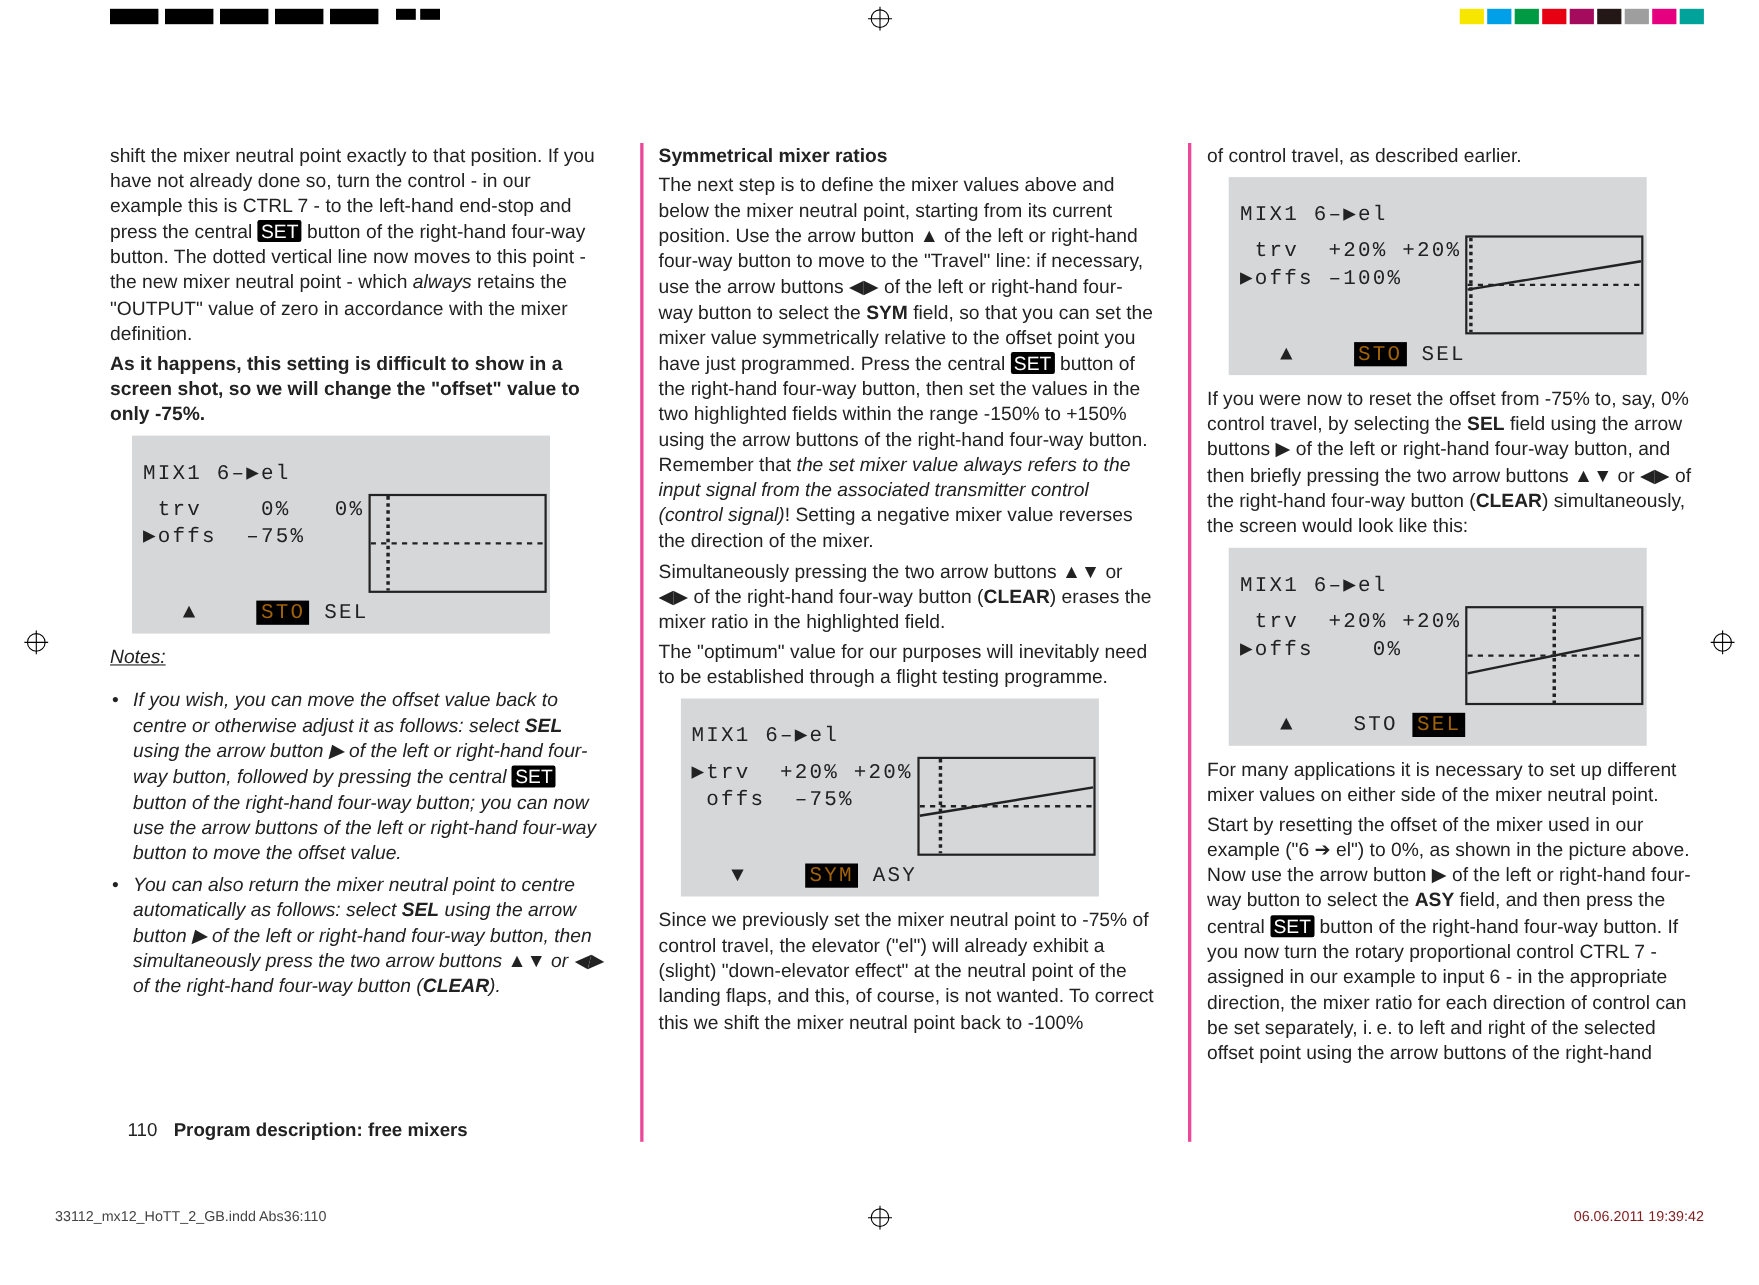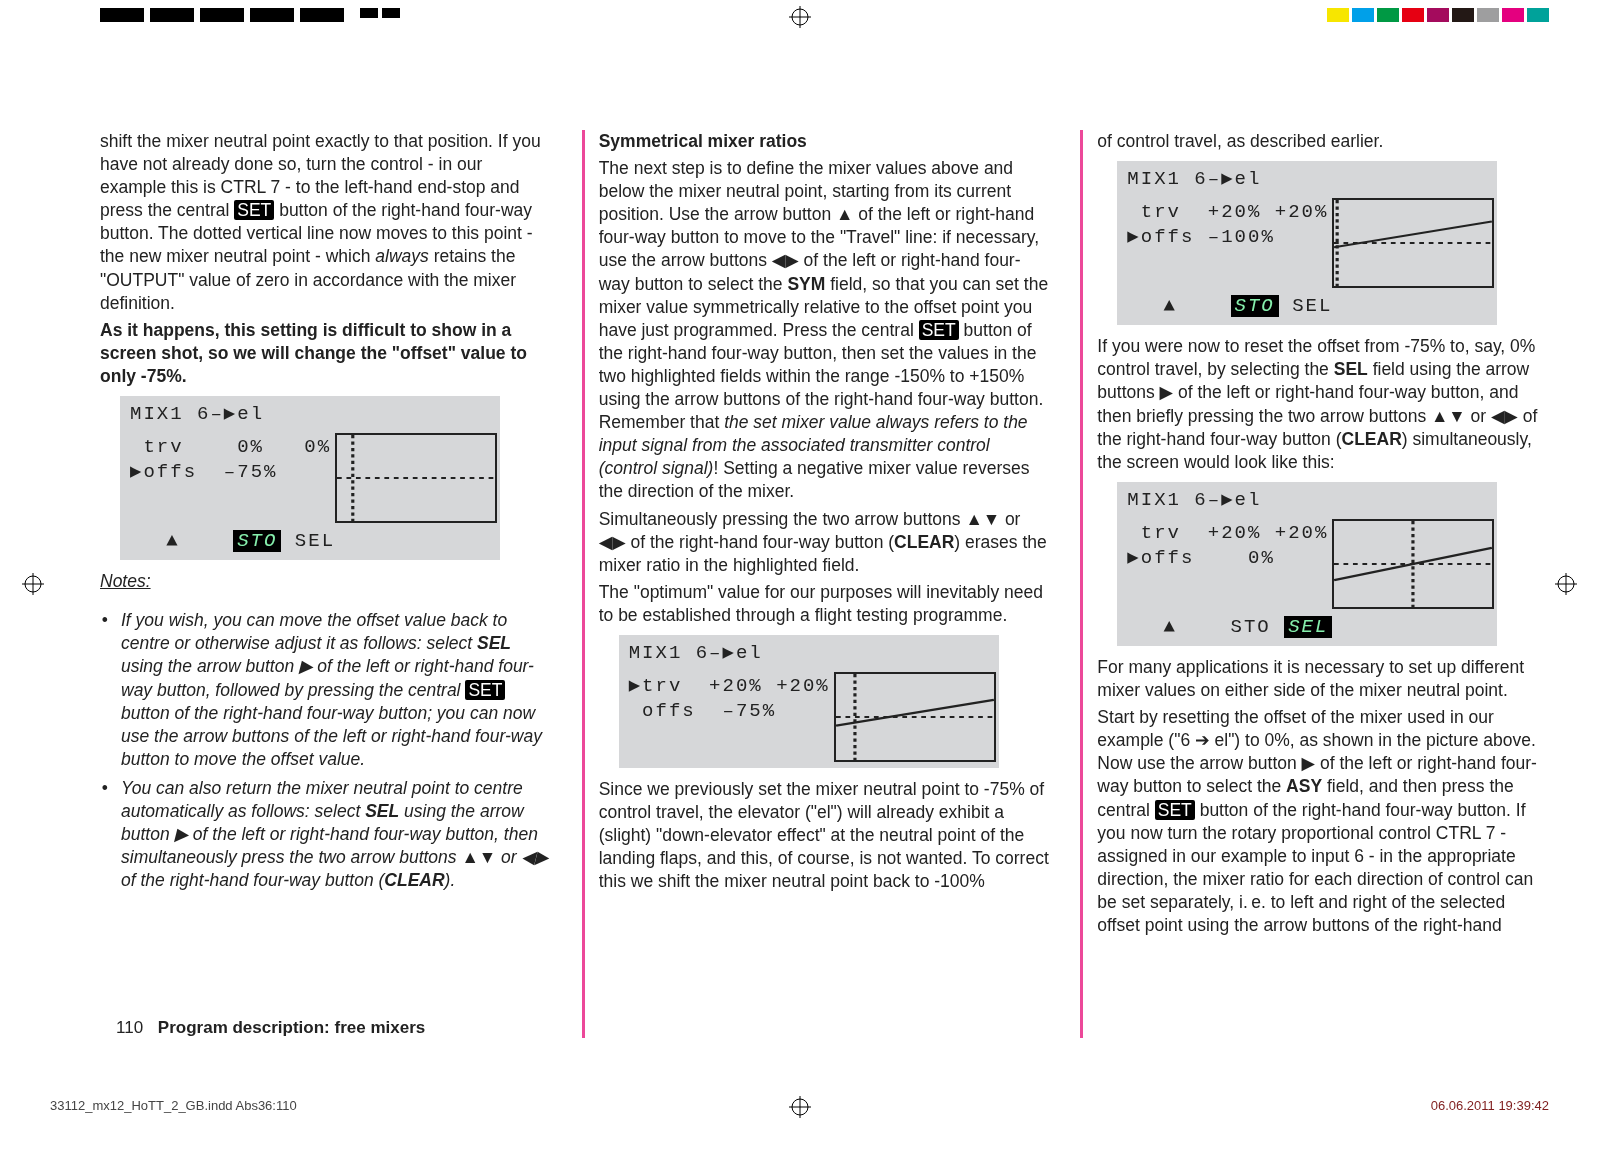--- a/index.html
+++ b/index.html
@@ -26,28 +26,28 @@
   .col b, .col strong { font-weight: bold; }
   .col em, .col i { font-style: italic; }
   .subhead { font-weight: bold; margin-bottom: 2px; }
   .notes-head { text-decoration: underline; font-style: italic; margin-top: 6px; }
   ul.bullets { list-style: none; padding-left: 1.2em; margin-top: 16px; font-style: italic; }
   ul.bullets li { position: relative; margin-bottom: 6px; }
   ul.bullets li::before { content: "•"; position: absolute; left: -1.1em; font-style: normal; }
   .inv { background: #000; color: #fff; padding: 0 3px; font-weight: normal; border-radius: 2px; }
 
   
-  .lcd { background: #d6d7d9; width: 380px; margin: 8px 0 10px 20px; padding: 4px 6px 6px 6px; font-family: "Courier New", monospace; font-size: 19px; letter-spacing: 2px; color: #222; }
+  .lcd { background: #d6d7d9; width: 380px; margin: 8px 0 10px 20px; padding: 20px 6px 6px 6px; font-family: "Courier New", monospace; font-size: 19px; letter-spacing: 2px; color: #222; }
   .lcd-top { padding: 2px 4px 6px 4px; }
   .lcd-main { display: flex; gap: 0; height: 90px; }
   .lcd-left { flex: 0 0 56%; padding: 2px 4px; font-size: 19px; }
   .lcd-row { white-space: pre; }
   .lcd-graph { flex: 0 0 44%; border: 2px solid #222; border-right-width: 2px; position: relative; margin-right: 2px; }
   .lcd-footer { margin-top: 6px; white-space: pre; }
-  .lcd .inv-cell { background: #000; color: #86efac; padding: 0 4px; font-style: italic; }
+  .lcd .inv-cell { background: #000; color: #a16207; padding: 0 4px; }
 
   
   .page-footer { position: absolute; left: 116px; bottom: 130px; font-size: 17px; }
   .page-footer .pn { font-weight: normal; }
   .page-footer .sect { font-weight: bold; margin-left: 10px; }
 
   .impose-l { position: absolute; left: 50px; bottom: 55px; font-size: 13px; color: #444; }
   .impose-r { position: absolute; right: 50px; bottom: 55px; font-size: 13px; color: #7f1d1d; }
 
 </style>
@@ -165,20 +165,21 @@
         <div class="lcd-row"> offs  –75%</div>
       </div>
       <div class="lcd-graph">
         <svg width="100%" height="100%" viewBox="0 0 100 80" preserveAspectRatio="none">
           <line x1="0" y1="40" x2="100" y2="40" stroke="#222" stroke-width="2" stroke-dasharray="3 3"></line>
           <line x1="12" y1="0" x2="12" y2="80" stroke="#222" stroke-width="2" stroke-dasharray="3 3"></line>
           <line x1="0" y1="48" x2="100" y2="24" stroke="#222" stroke-width="2"></line>
         </svg>
       </div>
     </div>
+    <div class="lcd-footer">   ▼    <span class="inv-cell">SYM</span> ASY</div>
   </div>
 
   <p>Since we previously set the mixer neutral point to -75% of control travel, the elevator ("el") will already exhibit a (slight) "down-elevator effect" at the neutral point of the landing flaps, and this, of course, is not wanted. To correct this we shift the mixer neutral point back to -100%</p>
 </div>
 
 <div class="col">
   <p>of control travel, as described earlier.</p>
 
   <div class="lcd">
     <div class="lcd-top">MIX1   6–▶el</div>

